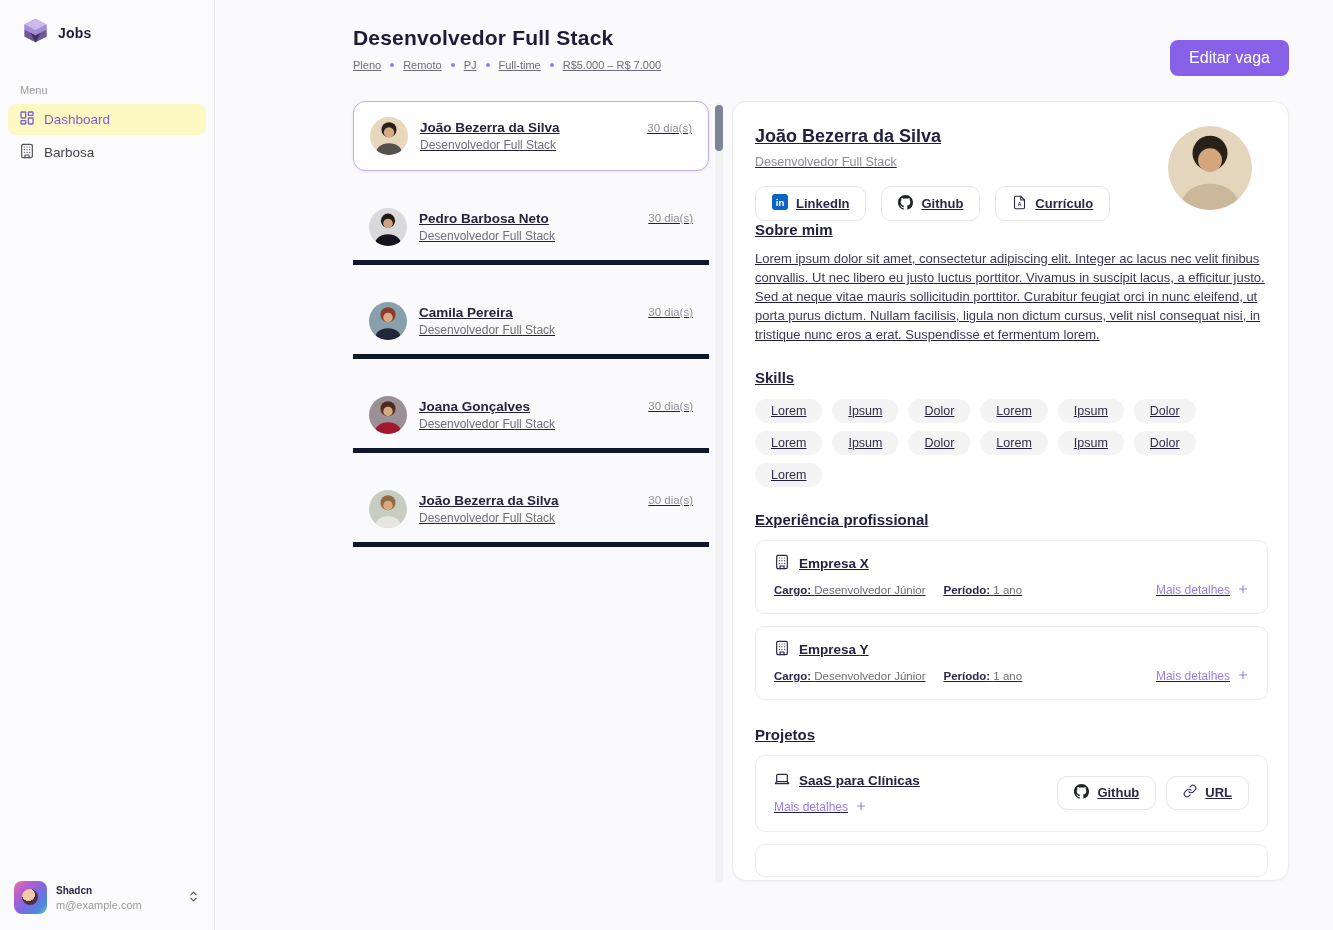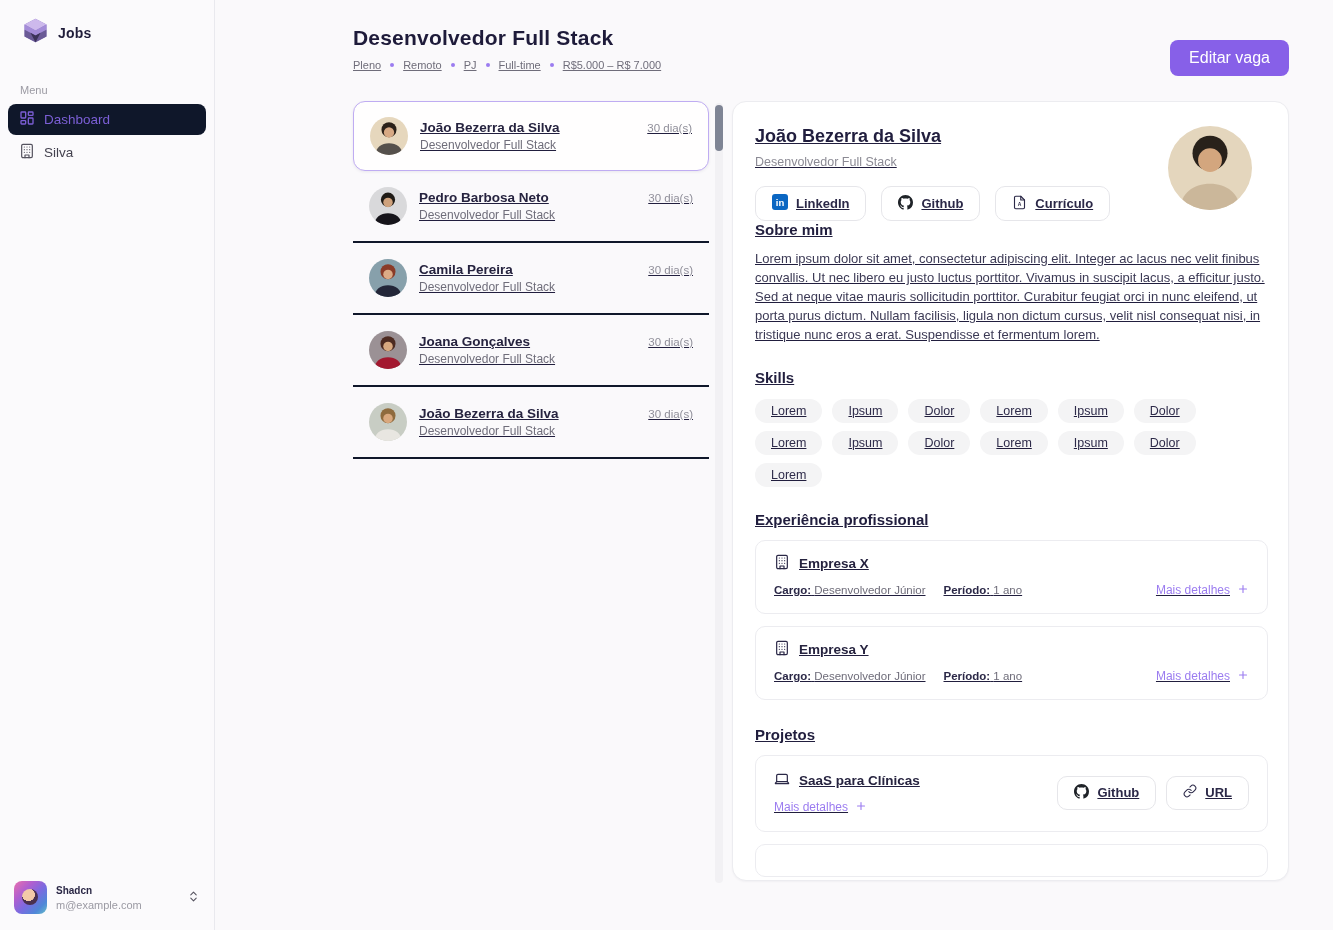--- a/index.html
+++ b/index.html
@@ -26,21 +26,21 @@
   }
   .logo-row{display:flex;align-items:center;gap:9px;padding:17px 20px 10px 22px;}
   .logo-row .app-title{font-size:14px;font-weight:700;color:#201d3a;letter-spacing:.2px;}
   .menu-label{font-size:11px;color:#9b9aa3;padding:26px 20px 8px 20px;}
   .nav{padding:0 8px;display:flex;flex-direction:column;gap:2px;}
   .nav-item{
     display:flex;align-items:center;gap:9px;height:31px;padding:0 11px;
     border-radius:8px;font-size:13.5px;color:#44424f;cursor:pointer;
   }
   .nav-item svg{flex:0 0 auto;}
-  .nav-item.active{background:#0f172a;color:#7c5fd6;font-weight:400;}
+  .nav-item.active{background:#fef9c3;color:#7c5fd6;font-weight:400;}
   .sidebar-spacer{flex:1;}
   .user-row{
     display:flex;align-items:center;gap:9px;padding:10px 14px 16px 14px;cursor:pointer;
   }
   .user-avatar{
     width:33px;height:33px;border-radius:8px;flex:0 0 auto;
     background:linear-gradient(135deg,#e96fae 0%,#b05fd0 30%,#7a6ae0 55%,#4f87d8 80%,#68c0c8 100%);
     position:relative;overflow:hidden;
   }
   .user-avatar::after{content:"";position:absolute;left:8px;top:8px;width:16px;height:16px;border-radius:50%;
@@ -62,21 +62,21 @@
   .content{display:flex;margin-top:25px;text-decoration:underline;}
   
   .cand-list{width:356px;flex:0 0 auto;}
   .cand-card{
     display:flex;align-items:center;gap:12px;padding:0 16px;height:70px;cursor:pointer;
   }
   .cand-card.selected{
     border:1px solid #bfacf2;border-radius:12px;background:#fffefe;
     box-shadow:0 1px 3px rgba(40,30,80,.08);
   }
-  .cand-row{border-bottom:2px solid #0f172a;height:72px;}
+  .cand-row{border-bottom:5px solid #0f172a;height:72px;margin-top:22px;}
   .cand-avatar{width:38px;height:38px;border-radius:50%;overflow:hidden;flex:0 0 auto;}
   .cand-avatar svg{display:block;width:100%;height:100%;}
   .cand-texts{flex:1;min-width:0;}
   .cand-name{font-size:13.5px;font-weight:700;color:#26233f;line-height:17px;}
   .cand-role{font-size:12px;color:var(--text-gray);line-height:16px;margin-top:1px;}
   .cand-days-wrap{display:flex;flex-direction:column;justify-content:center;height:100%;padding-bottom:17px;}
   .cand-days{font-size:11.5px;color:var(--text-faint);white-space:nowrap;}
   
   .scroll-col{width:8px;margin:2px 9px 0 6px;flex:0 0 auto;position:relative;height:780px;
     background:#f2f1f4;border-radius:4px;}
@@ -154,21 +154,21 @@
       <span>Dashboard</span>
     </div>
     <div class="nav-item">
       <span>
         <svg width="16" height="16" viewBox="0 0 24 24" fill="none" stroke="#55535f" stroke-width="1.8" stroke-linecap="round" stroke-linejoin="round">
           <rect x="4" y="2" width="16" height="20" rx="2"></rect>
             <path d="M9 22v-4h6v4"></path>
           <path d="M8 6h.01M12 6h.01M16 6h.01M8 10h.01M12 10h.01M16 10h.01M8 14h.01M12 14h.01M16 14h.01"></path>
         </svg>
       </span>
-      <span>Silva</span>
+      <span>Barbosa</span>
     </div>
   </nav>
 
   <div class="sidebar-spacer"></div>
 
   <div class="user-row">
     <div class="user-avatar"></div>
     <div class="user-texts">
       <div class="user-name">Shadcn</div>
       <div class="user-email">m@example.com</div>

